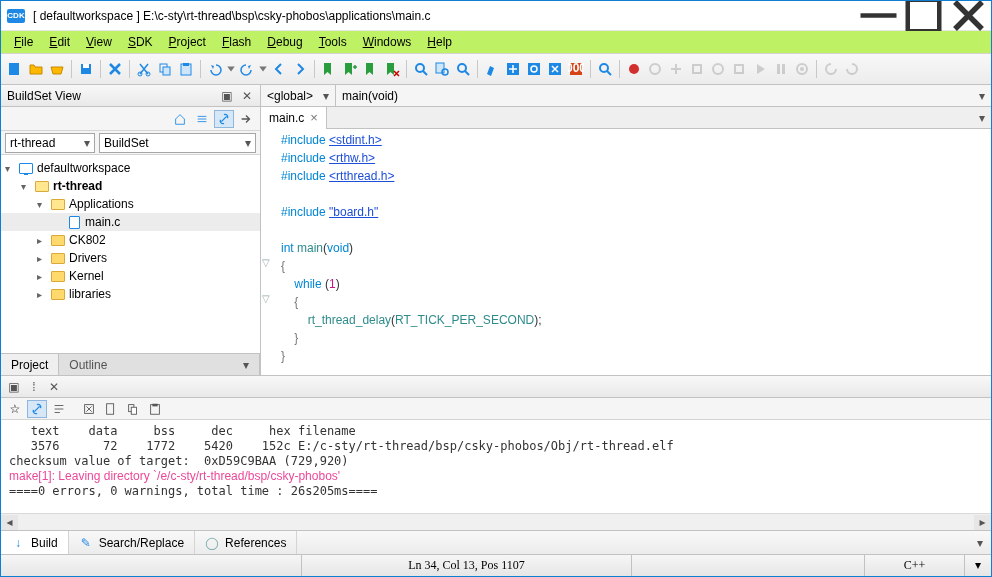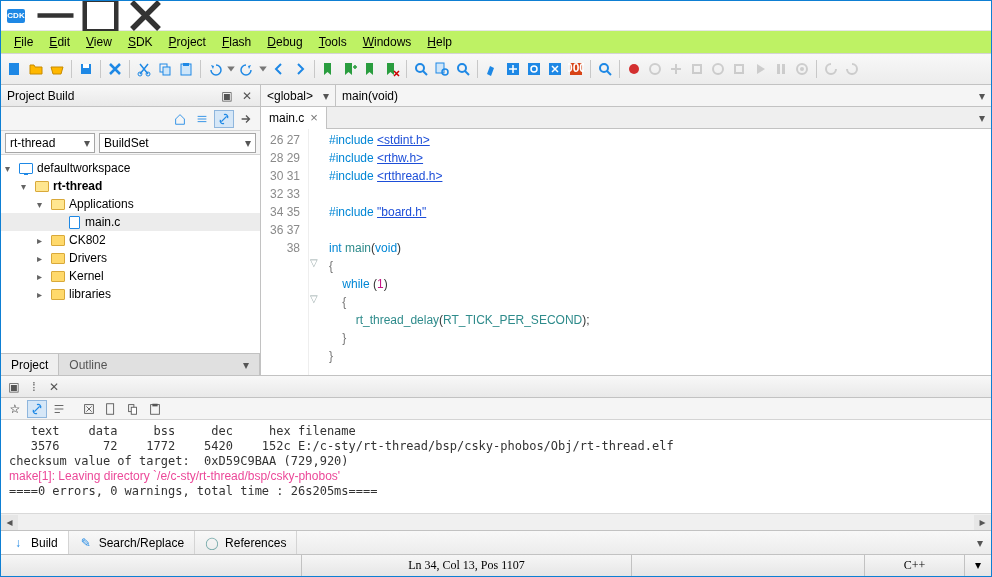--- a/index.html
+++ b/index.html
@@ -75,20 +75,21 @@
 .btab.active { background: #fff; }
 .btab .bi { width: 14px; height: 14px; display: flex; align-items: center; justify-content: center; }
 .statusbar { height: 22px; background: linear-gradient(#f6f6f6,#e6e6e6); border-top: 1px solid #c2c2c2; display: flex; align-items: center; }
 .scell { border-left: 1px solid #c2c2c2; height: 100%; display: flex; align-items: center; justify-content: center; padding: 0 10px; font-family: Liberation Serif, serif; }
 </style>
 </head>
 <body>
 
 <div class="titlebar">
   <div class="titlebar-icon">CDK</div>
+  <div class="titlebar-text">[ defaultworkspace ] E:\c-sty\rt-thread\bsp\csky-phobos\applications\main.c</div>
   <div class="winbtns">
     <div class="winbtn">
         <svg viewBox="0 0 10 10">
           <path d="M1 5h8" stroke="#333" stroke-width="1"></path>
         </svg>
       </div>
     <div class="winbtn">
         <svg viewBox="0 0 10 10">
           <rect x="1.5" y="1.5" width="7" height="7" fill="none" stroke="#333" stroke-width="1"></rect>
         </svg>
@@ -333,21 +334,21 @@
       <svg viewBox="0 0 16 16">
         <path d="M8 3a5 5 0 1 1-5 5" fill="none" stroke="#888" stroke-width="2"></path>
       </svg>
     </div>
 </div>
 
 <div class="main">
 
   <div class="sidebar">
     <div class="panelheader">
-      <span class="title">Project Build</span>
+      <span class="title">BuildSet View</span>
       <span class="panel-ctrl">▣</span>
       <span class="panel-ctrl">✕</span>
     </div>
     <div class="sidebar-tools">
       <div class="stool">
           <svg width="14" height="14" viewBox="0 0 16 16">
             <path d="M3 8l5-5 5 5v6H3z" fill="none" stroke="#1e88e5"></path>
           </svg>
         </div>
       <div class="stool">
@@ -455,34 +456,20 @@
         </div>
     </div>
     <div class="tabbar">
       <div class="filetab">
         <span>main.c</span>
         <span class="x">×</span>
       </div>
       <div class="tabright">▾</div>
     </div>
     <div class="code">
-      <div class="gutter" id="gutter">26
-27
-28
-29
-30
-31
-32
-33
-34
-35
-36
-37
-38
-</div>
       <div class="fold" id="fold">
           <div class="fold-mark" style="top: 128px;">▽</div>
           <div class="fold-mark" style="top: 164px;">▽</div>
         </div>
       <div class="codearea" id="codearea"><span class="kw-inc">#include</span> <span class="kw-str">&lt;stdint.h&gt;</span>
 <span class="kw-inc">#include</span> <span class="kw-str">&lt;rthw.h&gt;</span>
 <span class="kw-inc">#include</span> <span class="kw-str">&lt;rtthread.h&gt;</span>
 
 <span class="kw-inc">#include</span> <span class="kw-str">"board.h"</span>
 

